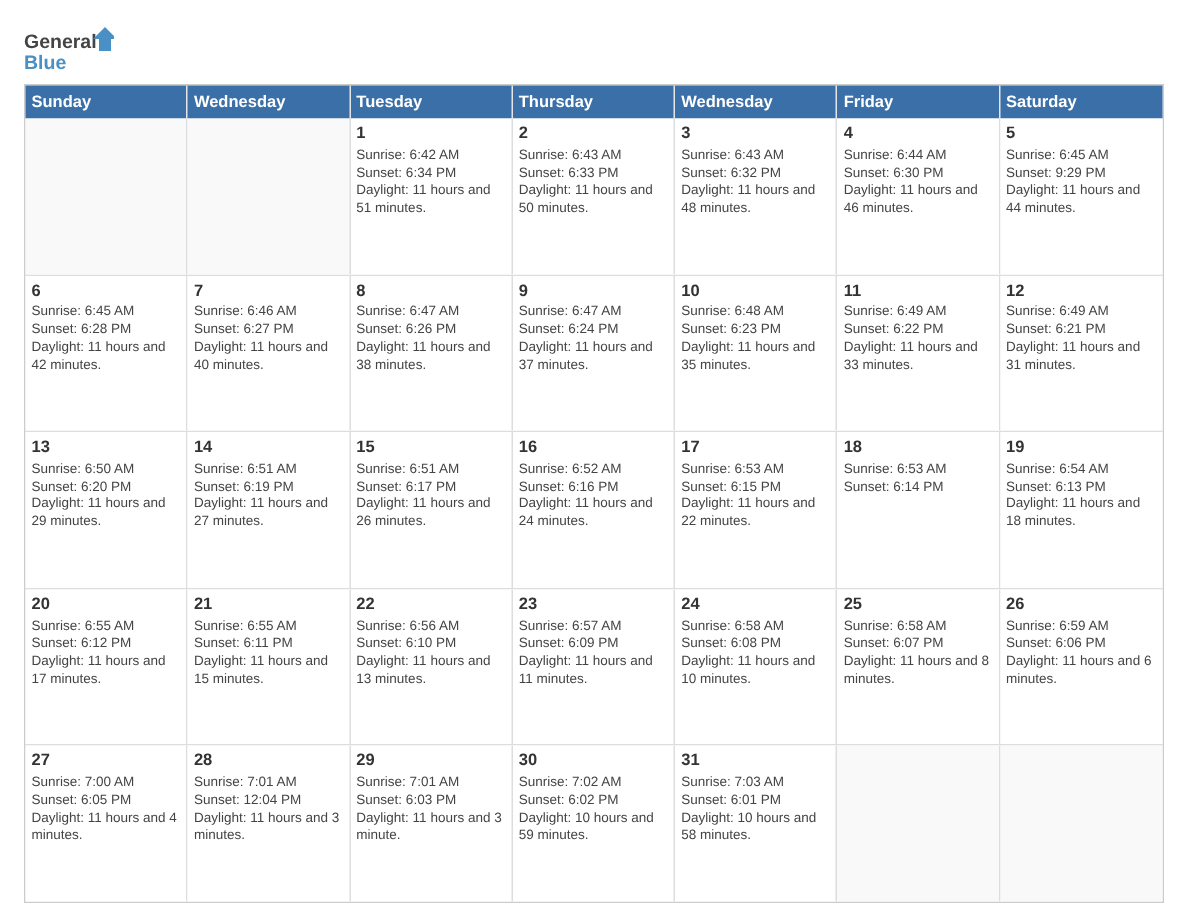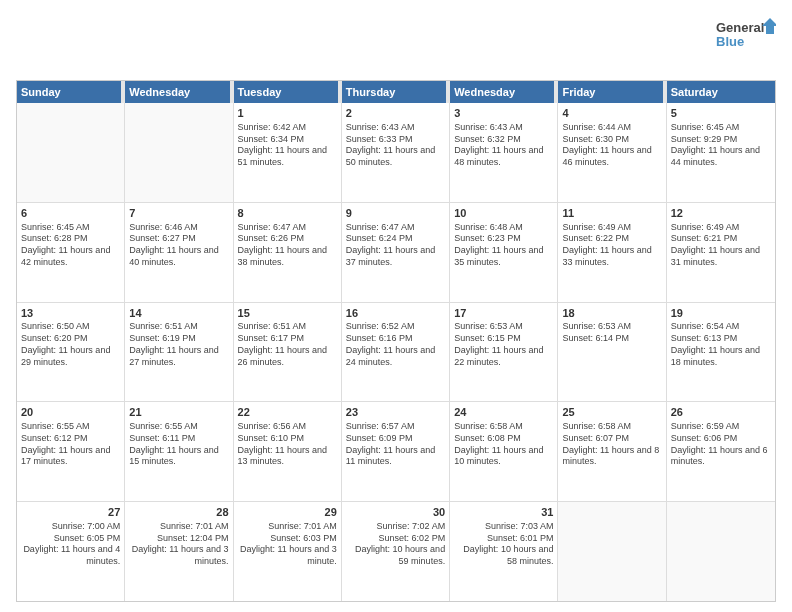--- a/index.html
+++ b/index.html
@@ -12,23 +12,23 @@
     }
     .page {
       width: 792px;
       height: 612px;
       padding: 16px 16px 10px 16px;
       display: flex;
       flex-direction: column;
     }
     .header {
       display: flex;
-      justify-content: flex-end;
+      justify-content: flex-start;
       align-items: flex-start;
-      margin-bottom: 24px;
+      margin-bottom: 0;
     }
     .logo {
       display: flex;
       align-items: center;
       gap: 4px;
     }
     .title-block {
       text-align: right;
     }
     .month-title {
@@ -51,39 +51,38 @@
       display: grid;
       grid-template-columns: repeat(7, 1fr);
       background: #3a6fa8;
     }
     .cal-header-cell {
       color: #fff;
       font-size: 11px;
       font-weight: bold;
       padding: 5px 4px;
       text-align: left;
-      border-right: 4px solid #e5e5e5;
+      border-right: 1px solid #e5e5e5;
     }
     .cal-header-cell:last-child {
       border-right: none;
     }
     .cal-body {
       display: flex;
       flex-direction: column;
       flex: 1;
     }
     .cal-row {
       display: grid;
       grid-template-columns: repeat(7, 1fr);
       flex: 1;
       border-bottom: 1px solid #ddd;
     }
     .cal-row:last-child {
       border-bottom: none;
-      text-align: right;
     }
     .cal-cell {
       border-right: 1px solid #ddd;
       padding: 3px 4px;
       font-size: 9.5px;
       color: #333;
       line-height: 1.35;
       vertical-align: top;
       background: #fff;
     }

